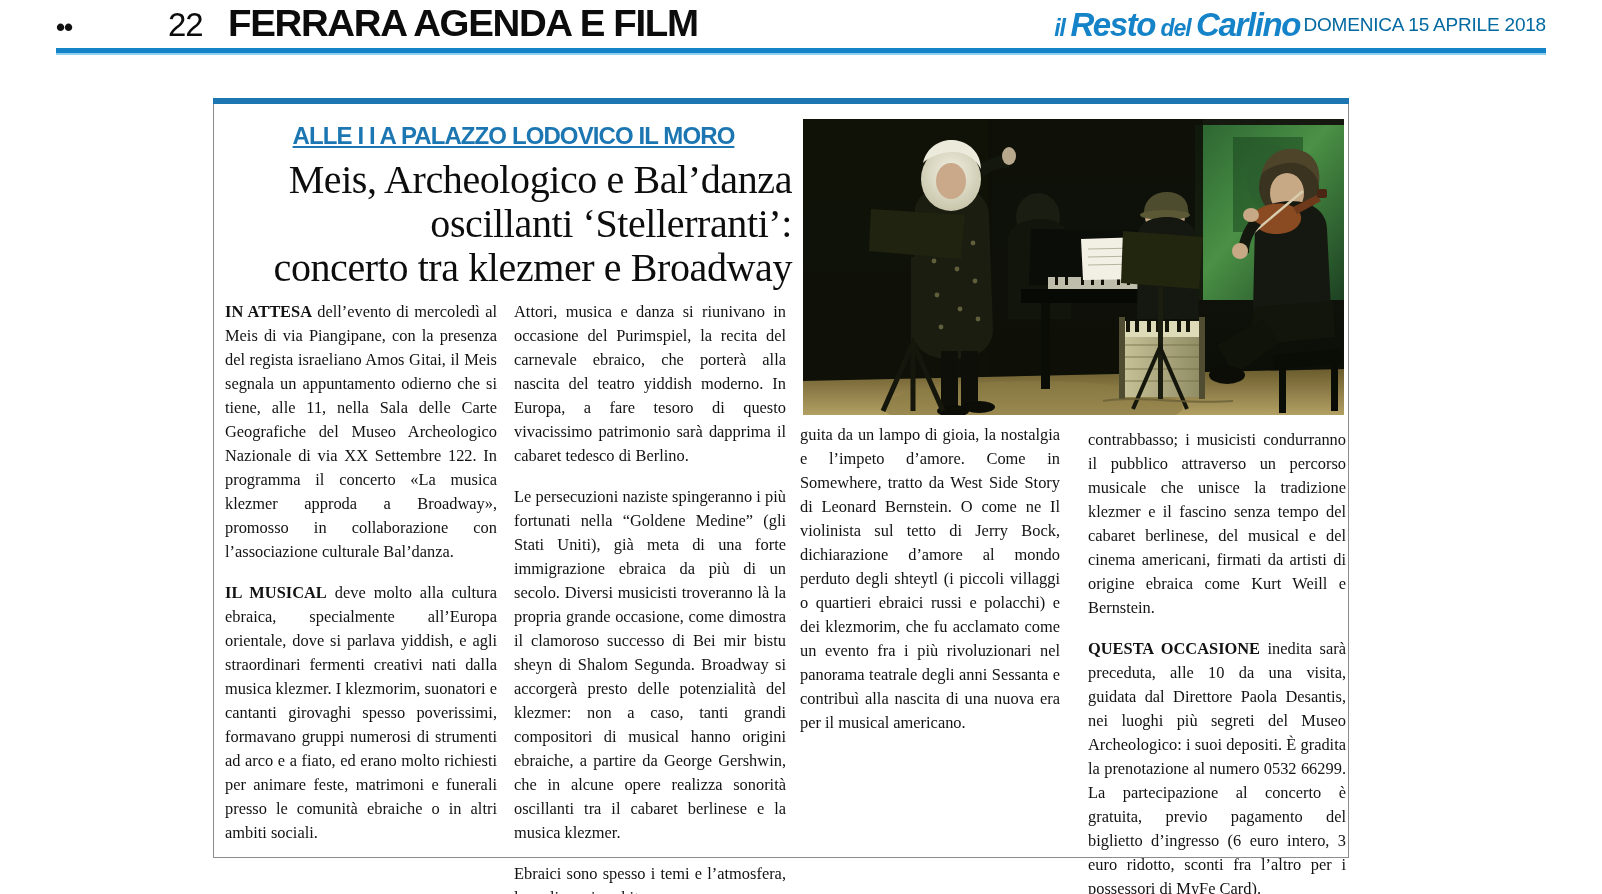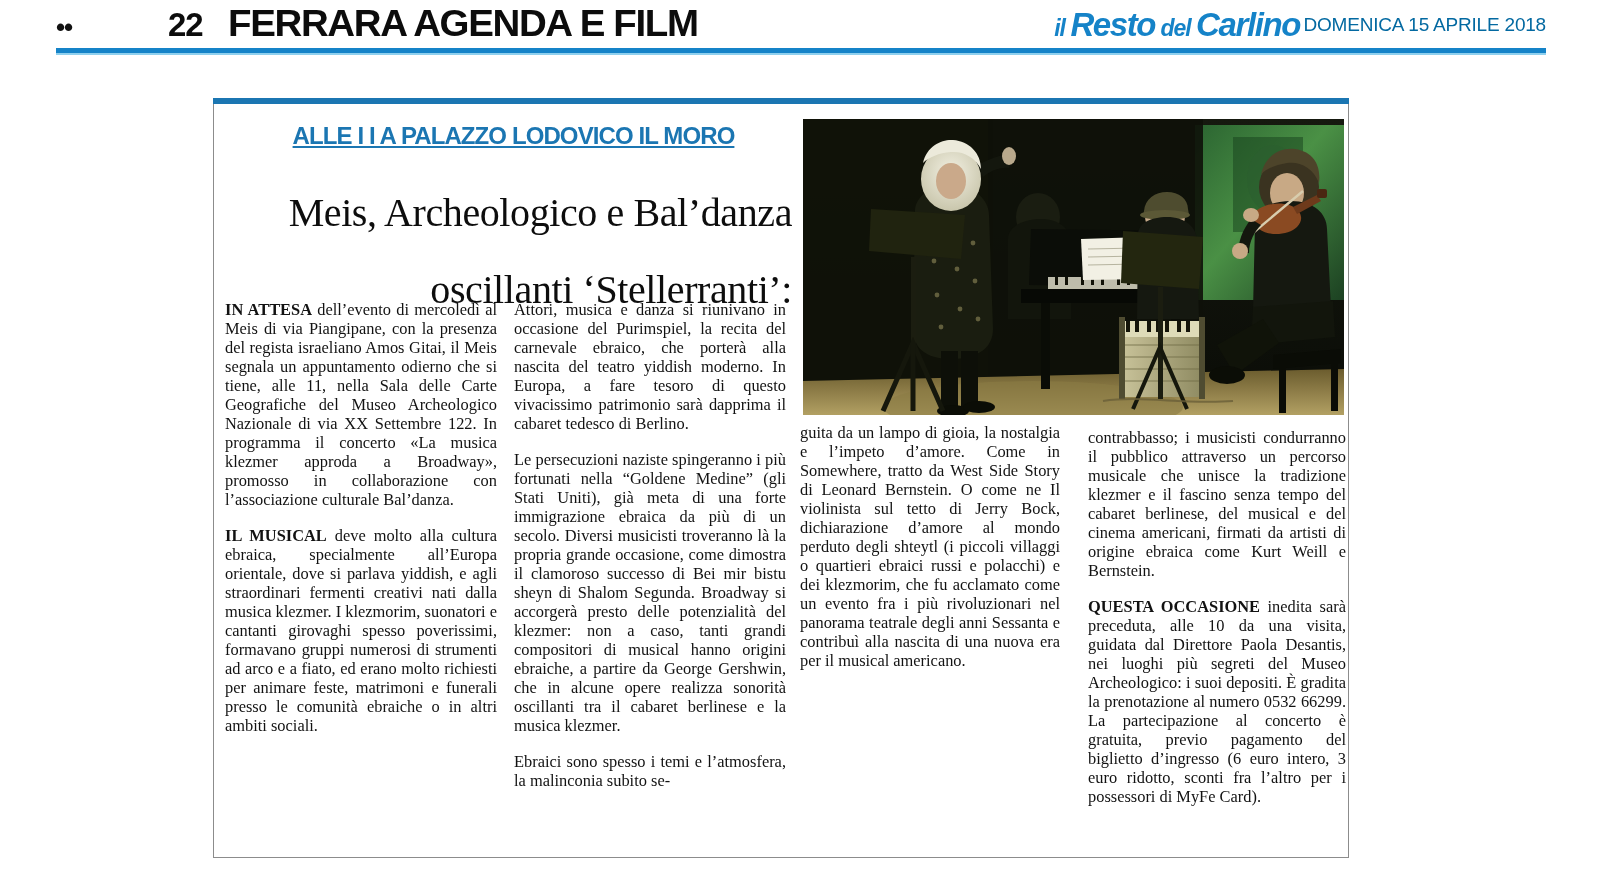--- a/index.html
+++ b/index.html
@@ -31,21 +31,21 @@
     font-weight: bold;
     letter-spacing: -1px;
     color: #111;
     line-height: 10px;
   }
   .mast-pageno {
     position: absolute;
     left: 168px; top: 6px;
     font-family: "Liberation Sans", sans-serif;
     font-size: 33px;
-    font-weight: bold;
+    font-weight: normal;
     color: #0c0c0c;
     letter-spacing: -1px;
   }
   .mast-section {
     position: absolute;
     left: 228px; top: 3px;
     font-family: "Liberation Sans", sans-serif;
     font-size: 37px;
     font-weight: bold;
     color: #0c0c0c;
@@ -133,39 +133,39 @@
     left: 222px; top: 158px;
     width: 570px;
     text-align: right;
     font-family: "Liberation Serif", serif;
     font-weight: normal;
     font-size: 40px;
     line-height: 44px;
     color: #0d0d0d;
     letter-spacing: -0.4px;
   }
-  .headline .hl-line { display: block; margin-top: 33px; }
+  .headline .hl-line { display: block; }
 
   
   .photo {
     position: absolute;
     left: 803px; top: 119px;
     width: 541px;
     height: 296px;
     overflow: hidden;
     background: #0b0f09;
   }
   .photo svg { display: block; }
 
   
   .col {
     position: absolute;
     font-family: "Liberation Serif", serif;
     font-size: 16.4px;
-    line-height: 19px;
+    line-height: 24px;
     text-align: justify;
     text-justify: inter-word;
     color: #121212;
     -webkit-hyphens: auto;
     hyphens: auto;
   }
   .col p { margin: 0 0 17px 0; }
   .col p:last-child { margin-bottom: 0; }
   .col b, .col strong { font-weight: bold; }
   .lead { font-weight: bold; }
@@ -193,20 +193,21 @@
 </div>
 
 <div class="article"></div>
 <div class="article-topbar"></div>
 
 <div class="kicker">ALLE I I A PALAZZO LODOVICO IL MORO</div>
 
 <div class="headline">
   <span class="hl-line">Meis, Archeologico e Bal’danza</span>
   <span class="hl-line">oscillanti ‘Stellerranti’:</span>
+  <span class="hl-line">concerto tra klezmer e Broadway</span>
 </div>
 
 <div class="photo">
   <svg width="541" height="296" viewBox="0 0 541 296">
     <defs>
       <linearGradient id="gBack" x1="0" y1="0" x2="0" y2="1">
         <stop offset="0" stop-color="#16190f"></stop>
         <stop offset="1" stop-color="#0a0c07"></stop>
       </linearGradient>
       <linearGradient id="gScreen" x1="0" y1="0" x2="1" y2="1">

